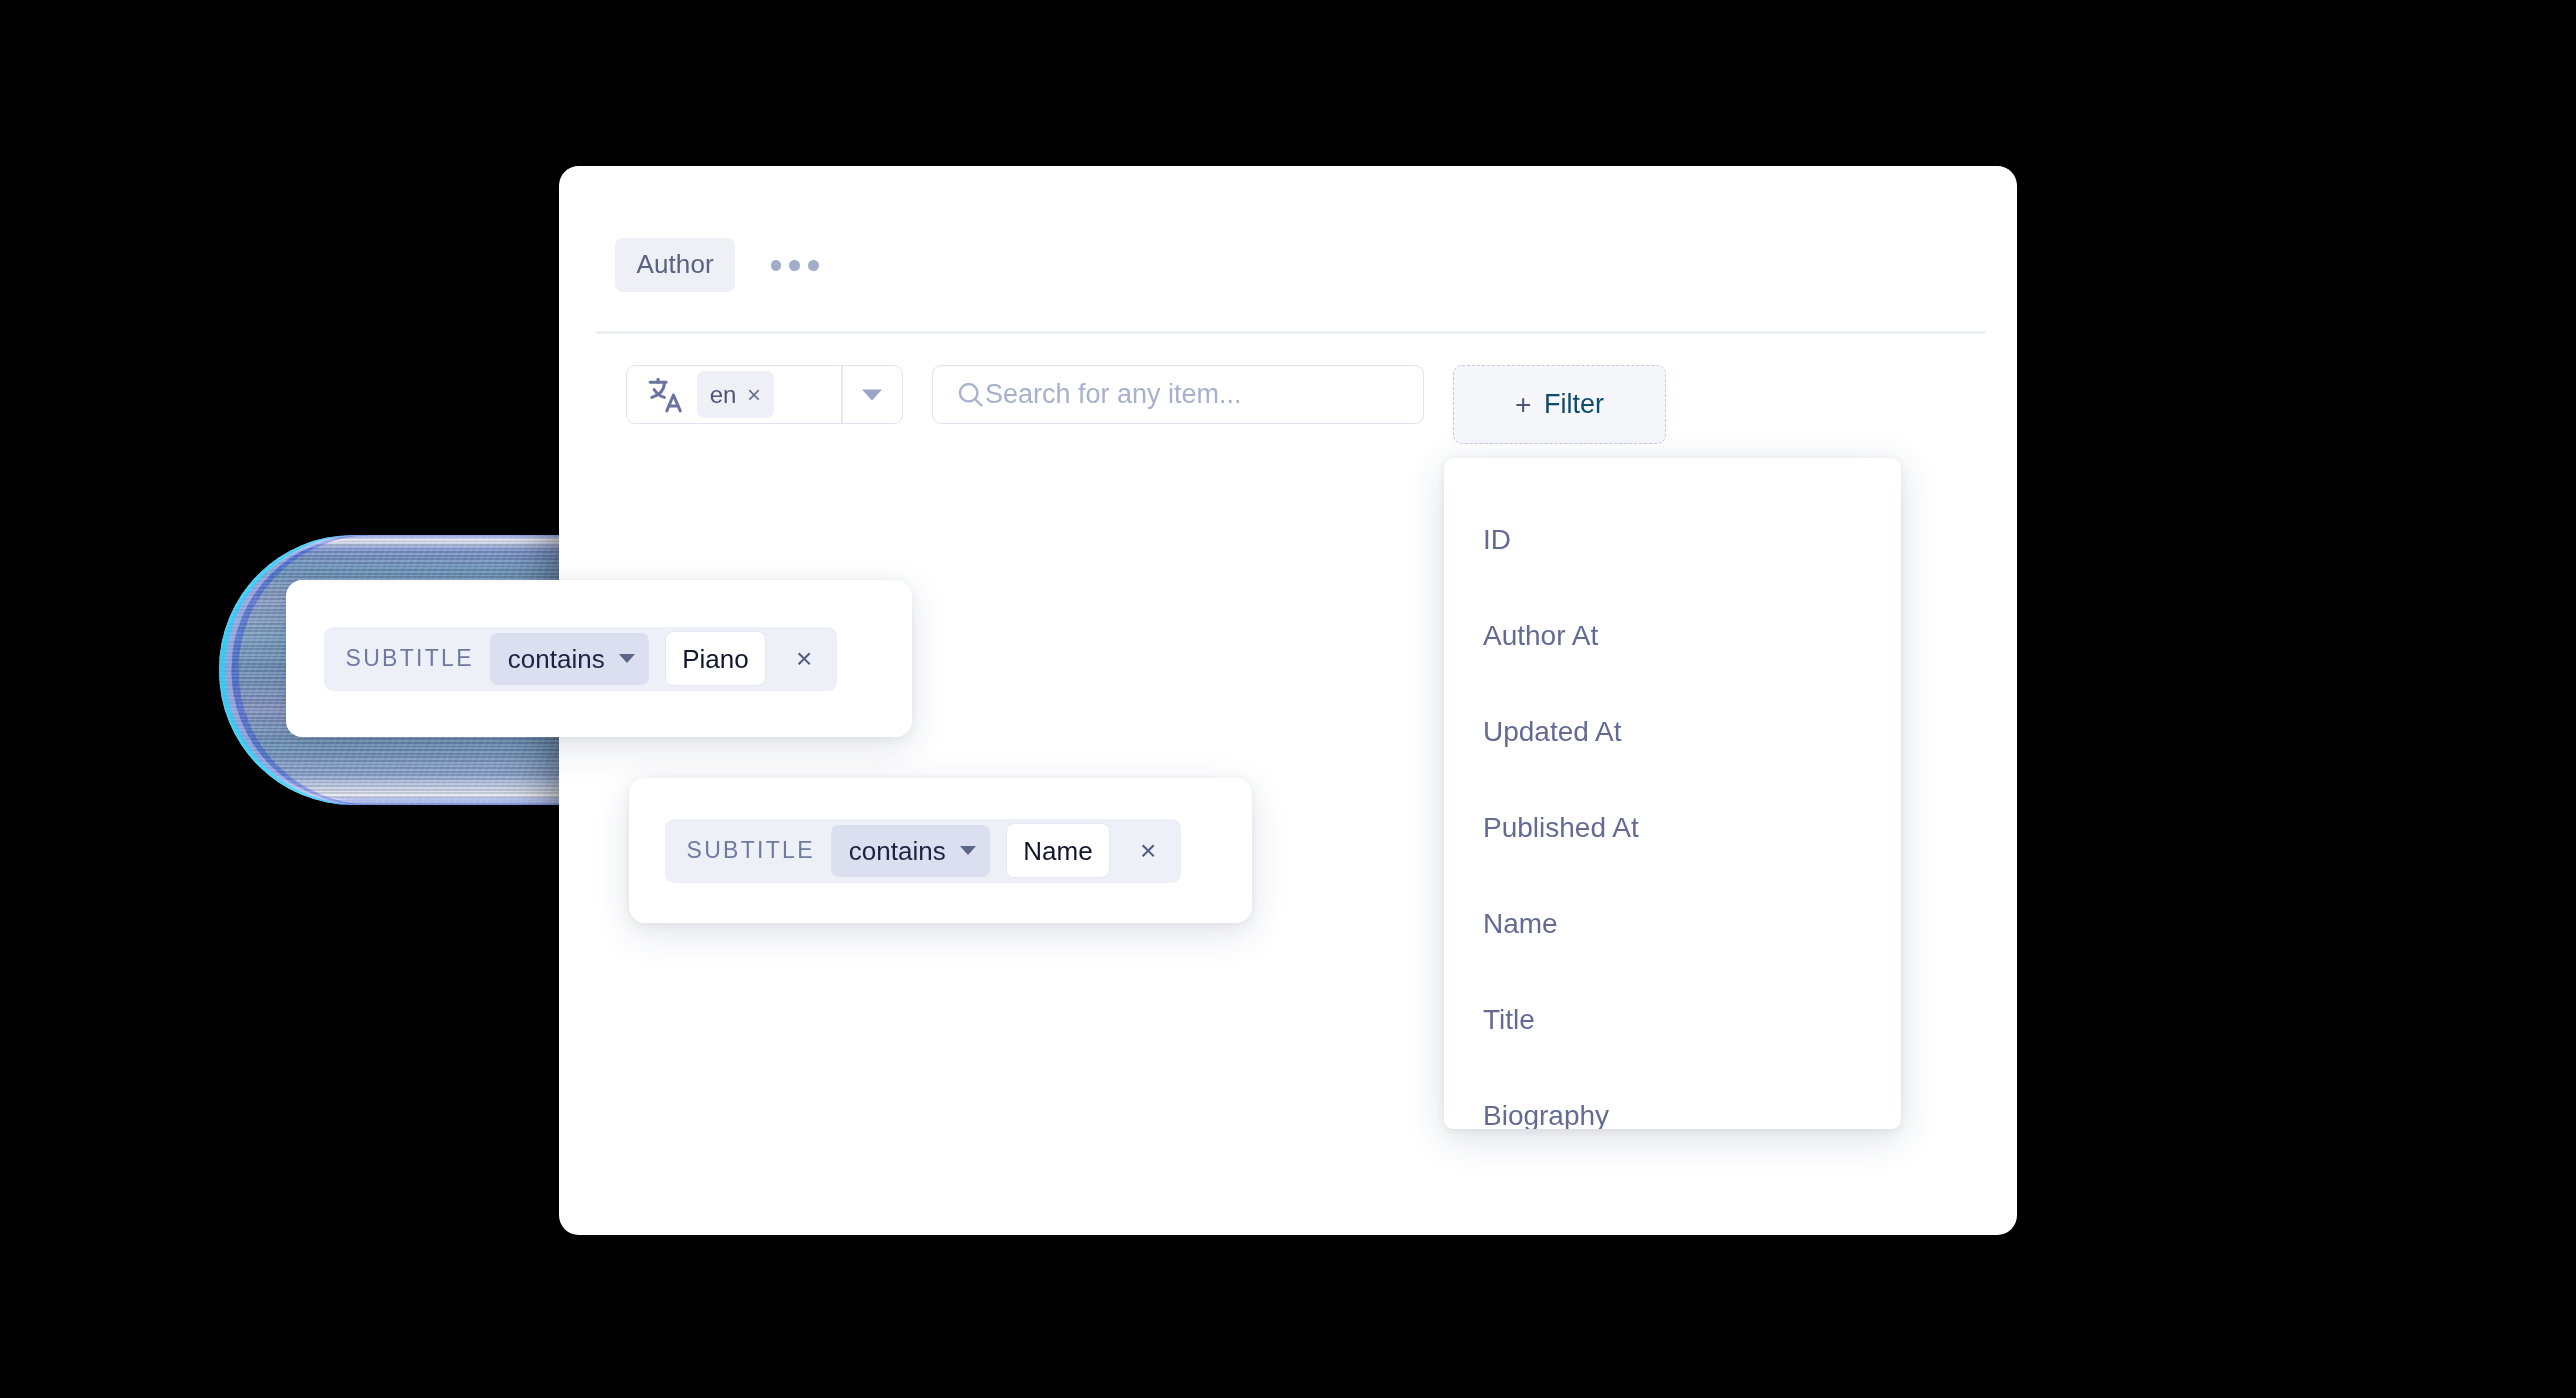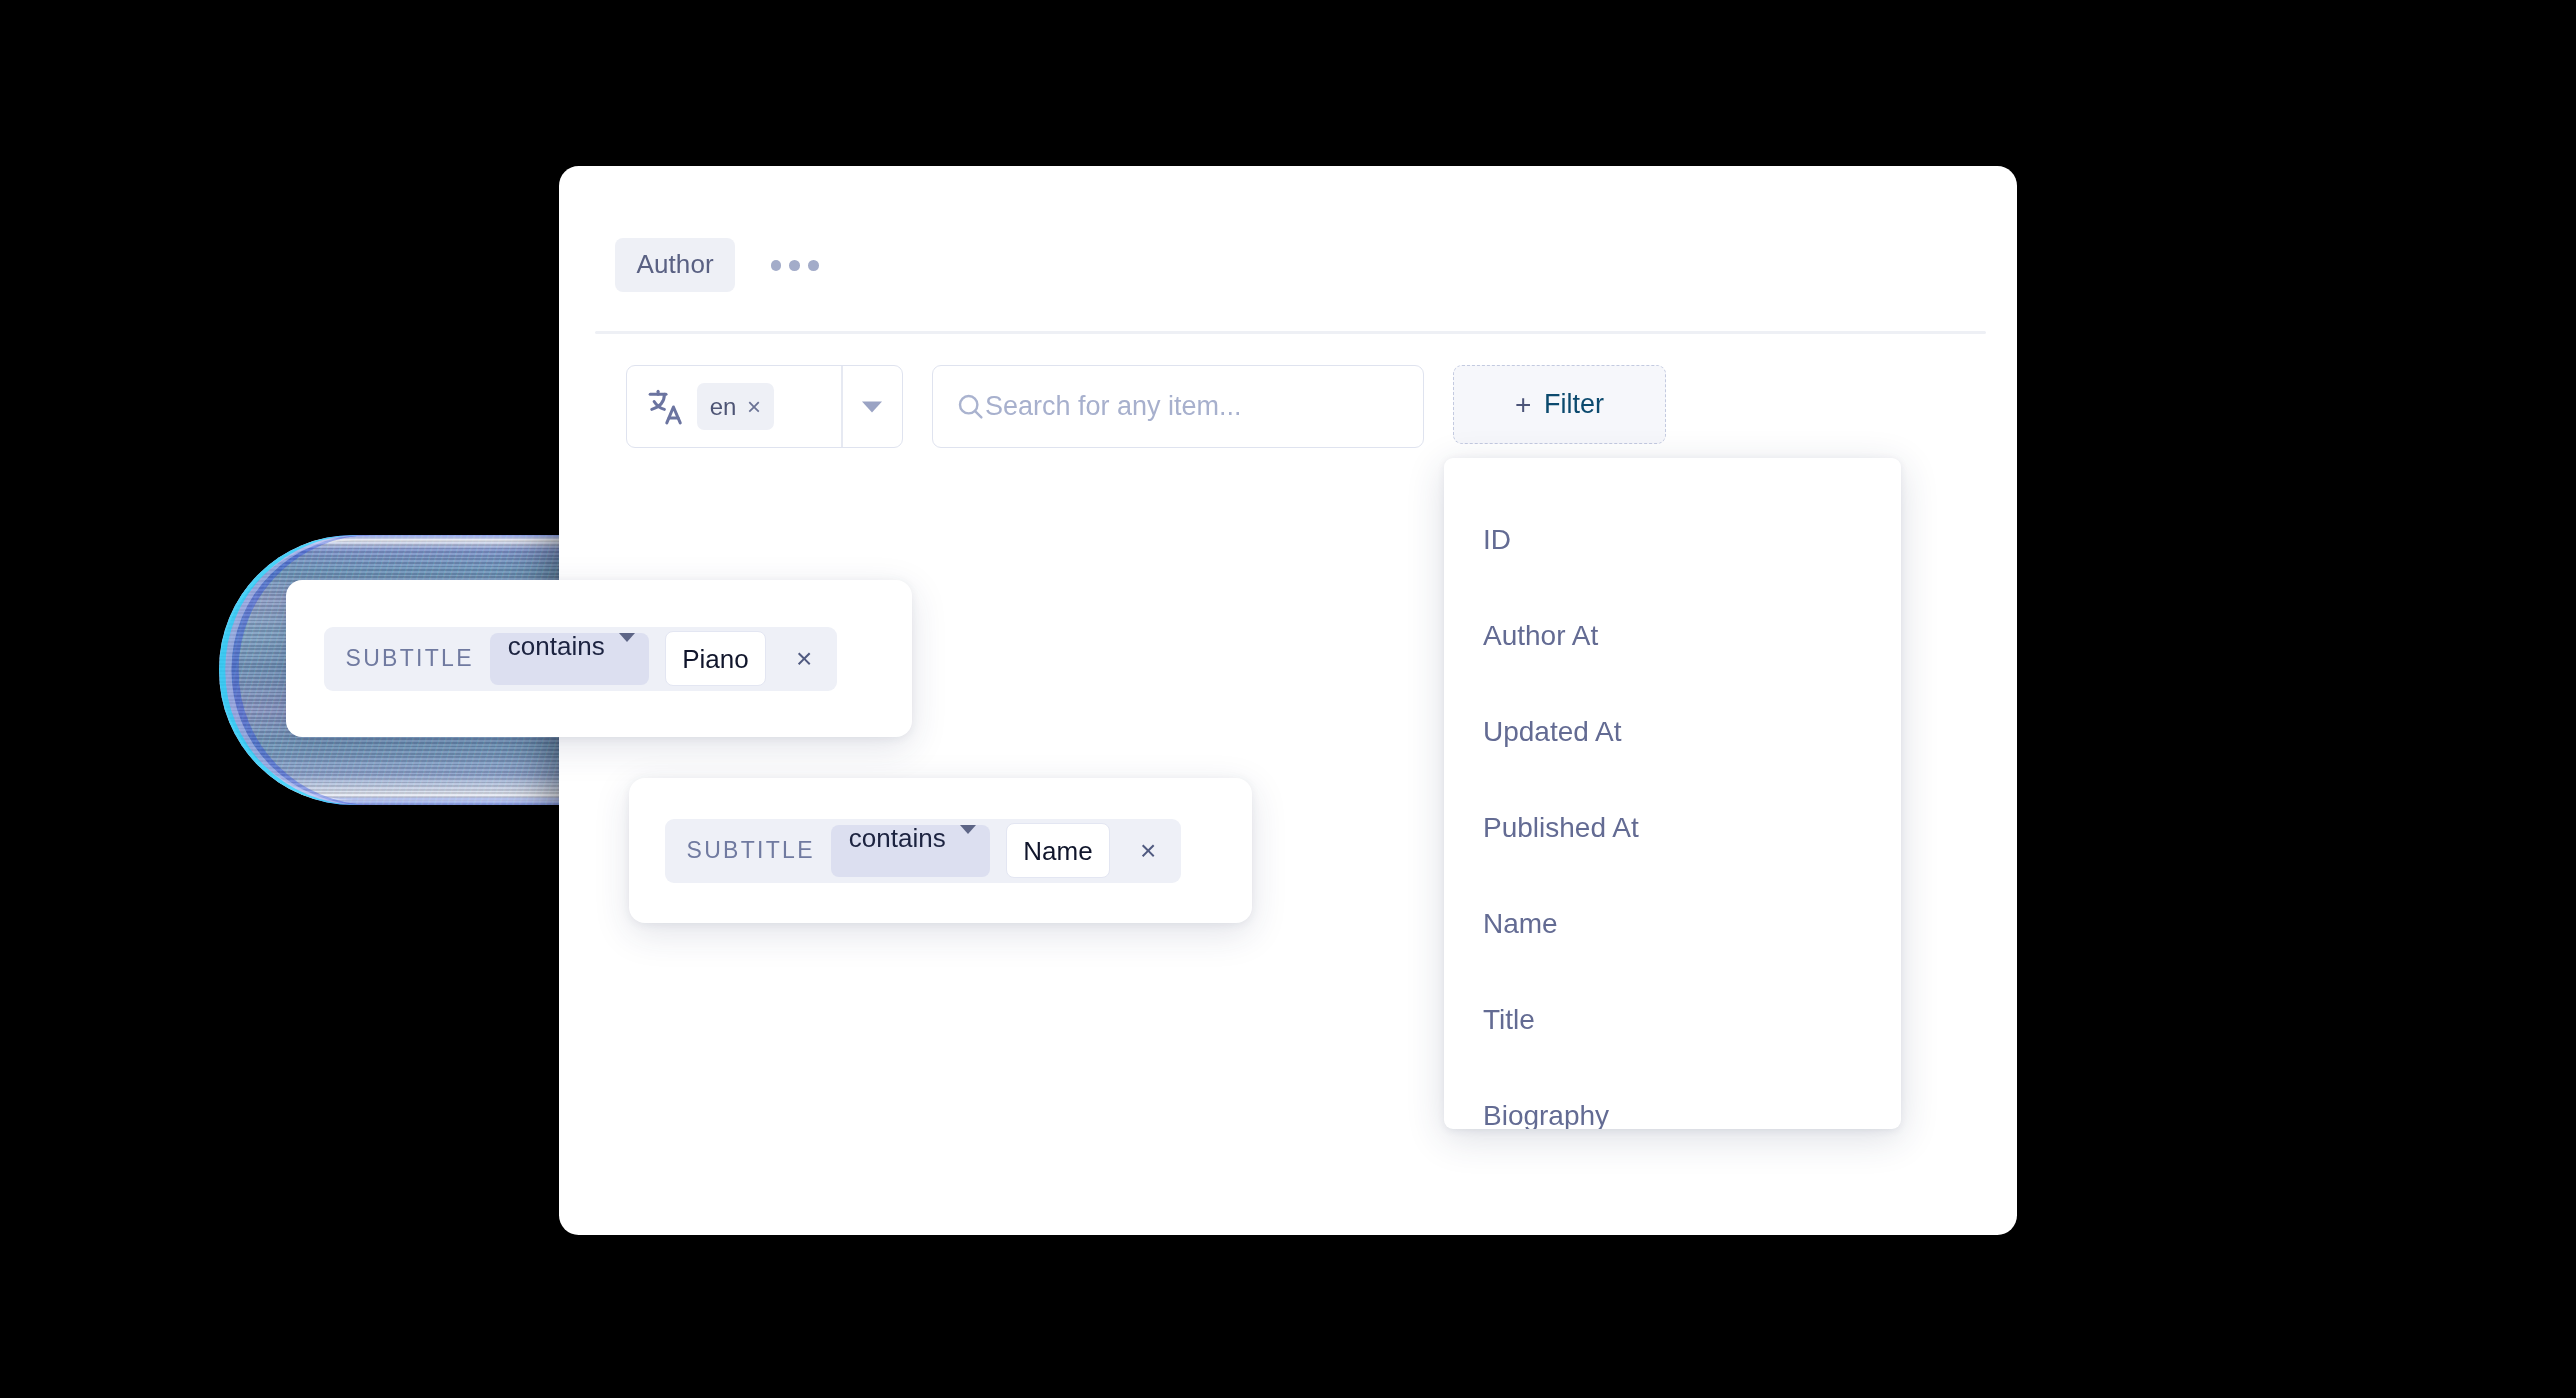--- a/index.html
+++ b/index.html
@@ -85,21 +85,21 @@
     top: 199px;
     display: flex;
     align-items: stretch;
     gap: 29px;
   }
 
   .field-box {
     background: #ffffff;
     border: 1.8px solid #dfe3ef;
     border-radius: 9px;
-    height: 83px;
+    height: 59px;
     display: flex;
     align-items: center;
   }
 
   
   #locale-select {
     width: 277px;
     padding: 0 0 0 19.7px;
     position: relative;
     cursor: pointer;
@@ -231,21 +231,21 @@
     letter-spacing: 2.3px;
     color: #707aa0;
     line-height: 1;
     white-space: nowrap;
   }
   .filter-operator {
     background: #dcdff0;
     border-radius: 8px;
     height: 52px;
     display: flex;
-    align-items: flex-start;
+    align-items: center;
     gap: 14.3px;
     padding: 0 14.3px 0 18px;
     cursor: pointer;
   }
   .filter-operator-label { font-size: 26px; color: #1c2340; line-height: 1; }
   .filter-operator-caret {
     width: 0; height: 0;
     border-left: 8px solid transparent;
     border-right: 8px solid transparent;
     border-top: 9px solid #5d6586;

